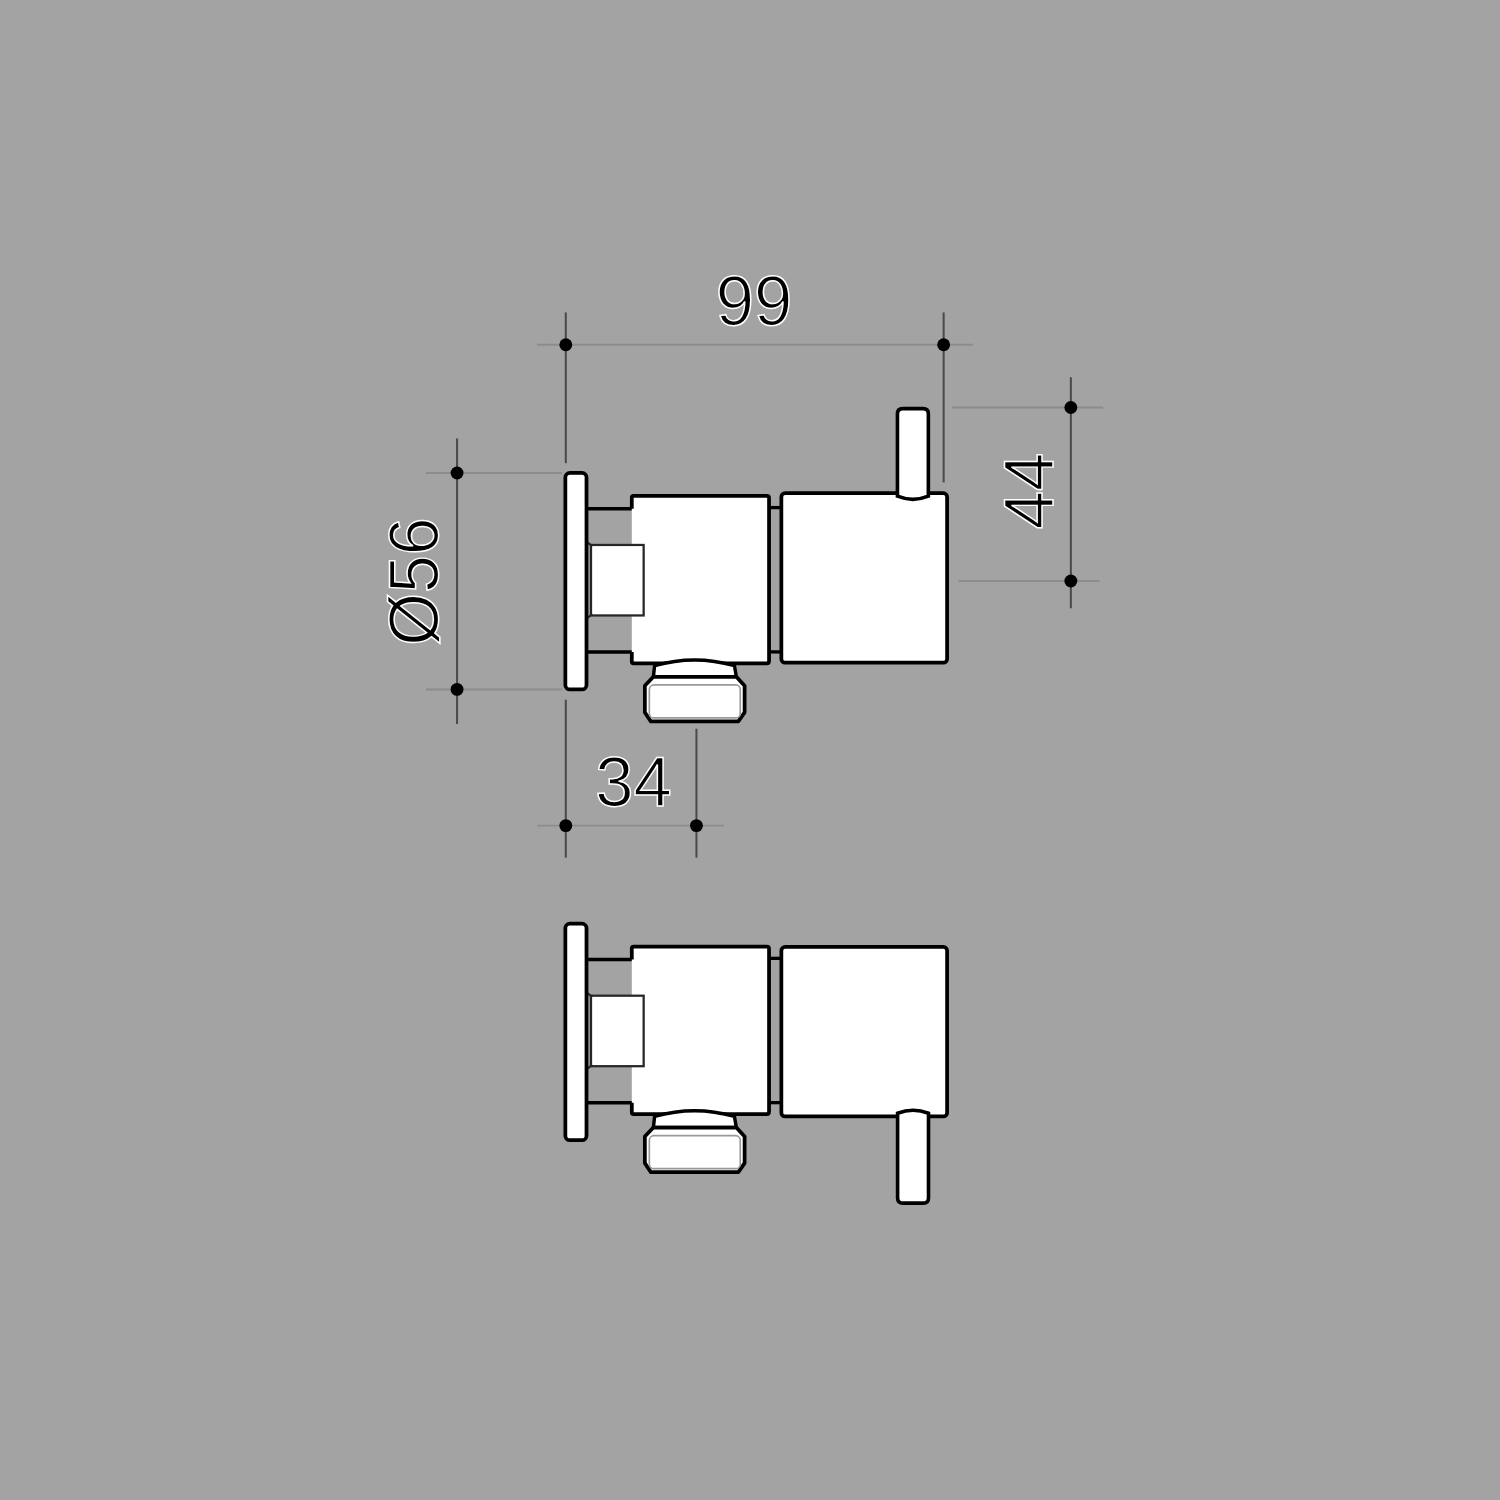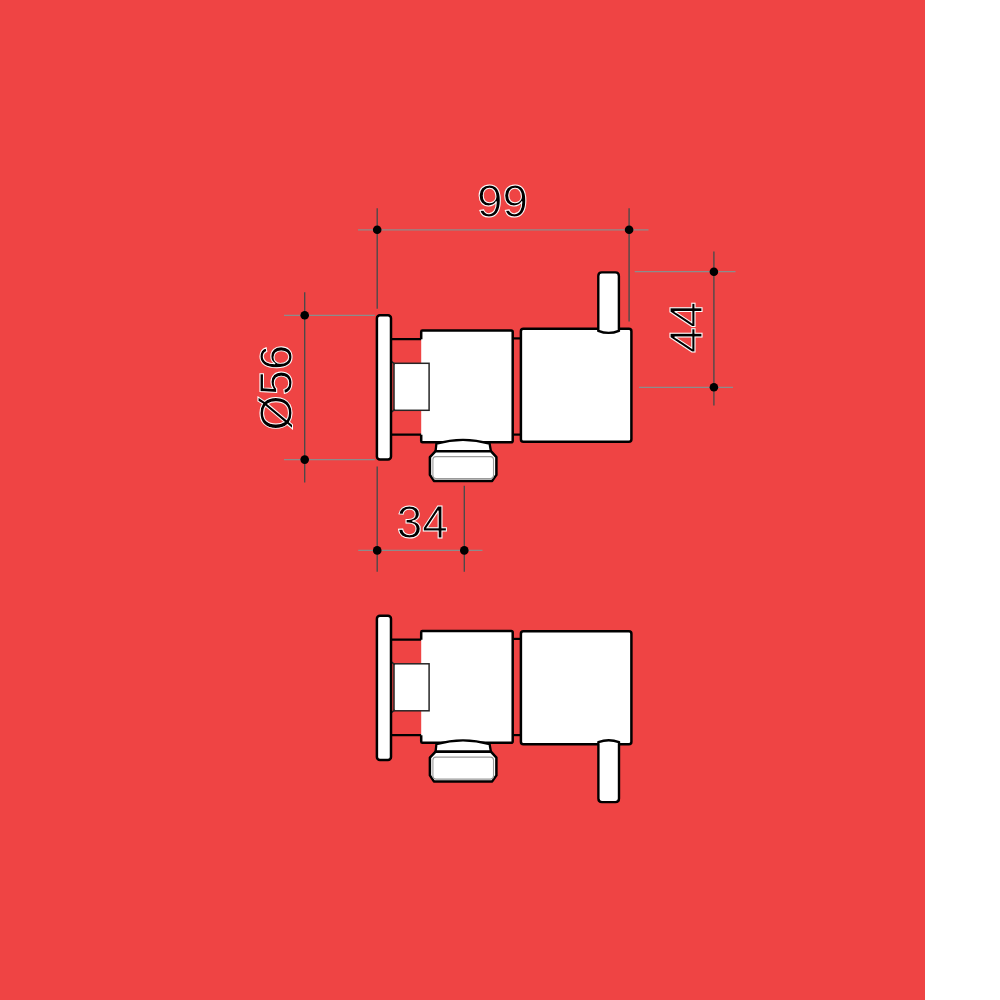--- a/index.html
+++ b/index.html
@@ -1,16 +1,16 @@
 <!DOCTYPE html>
 <html><head>
 <meta charset="utf-8">
 <style>
   html,body{margin:0;padding:0;background:#ffffff;}
-  .page{width:925px;height:1000px;position:relative;background:#ef4444;}
+  .page{width:1000px;height:1000px;position:relative;background:#a3a3a3;}
   text{font-family:"Liberation Sans", sans-serif;fill:#000;stroke:#fff;stroke-width:1;}
 </style>
 </head>
 <body>
 <div class="page">
 <svg style="will-change:transform" width="1000" height="1000" viewBox="0 0 1000 1000" xmlns="http://www.w3.org/2000/svg">
 <defs>
 <g id="fixcore">
 
   <path d="M390.9,339.2 H421.8 M390.9,434.7 H421.8" stroke="#000" stroke-width="2.3" fill="none"></path>

